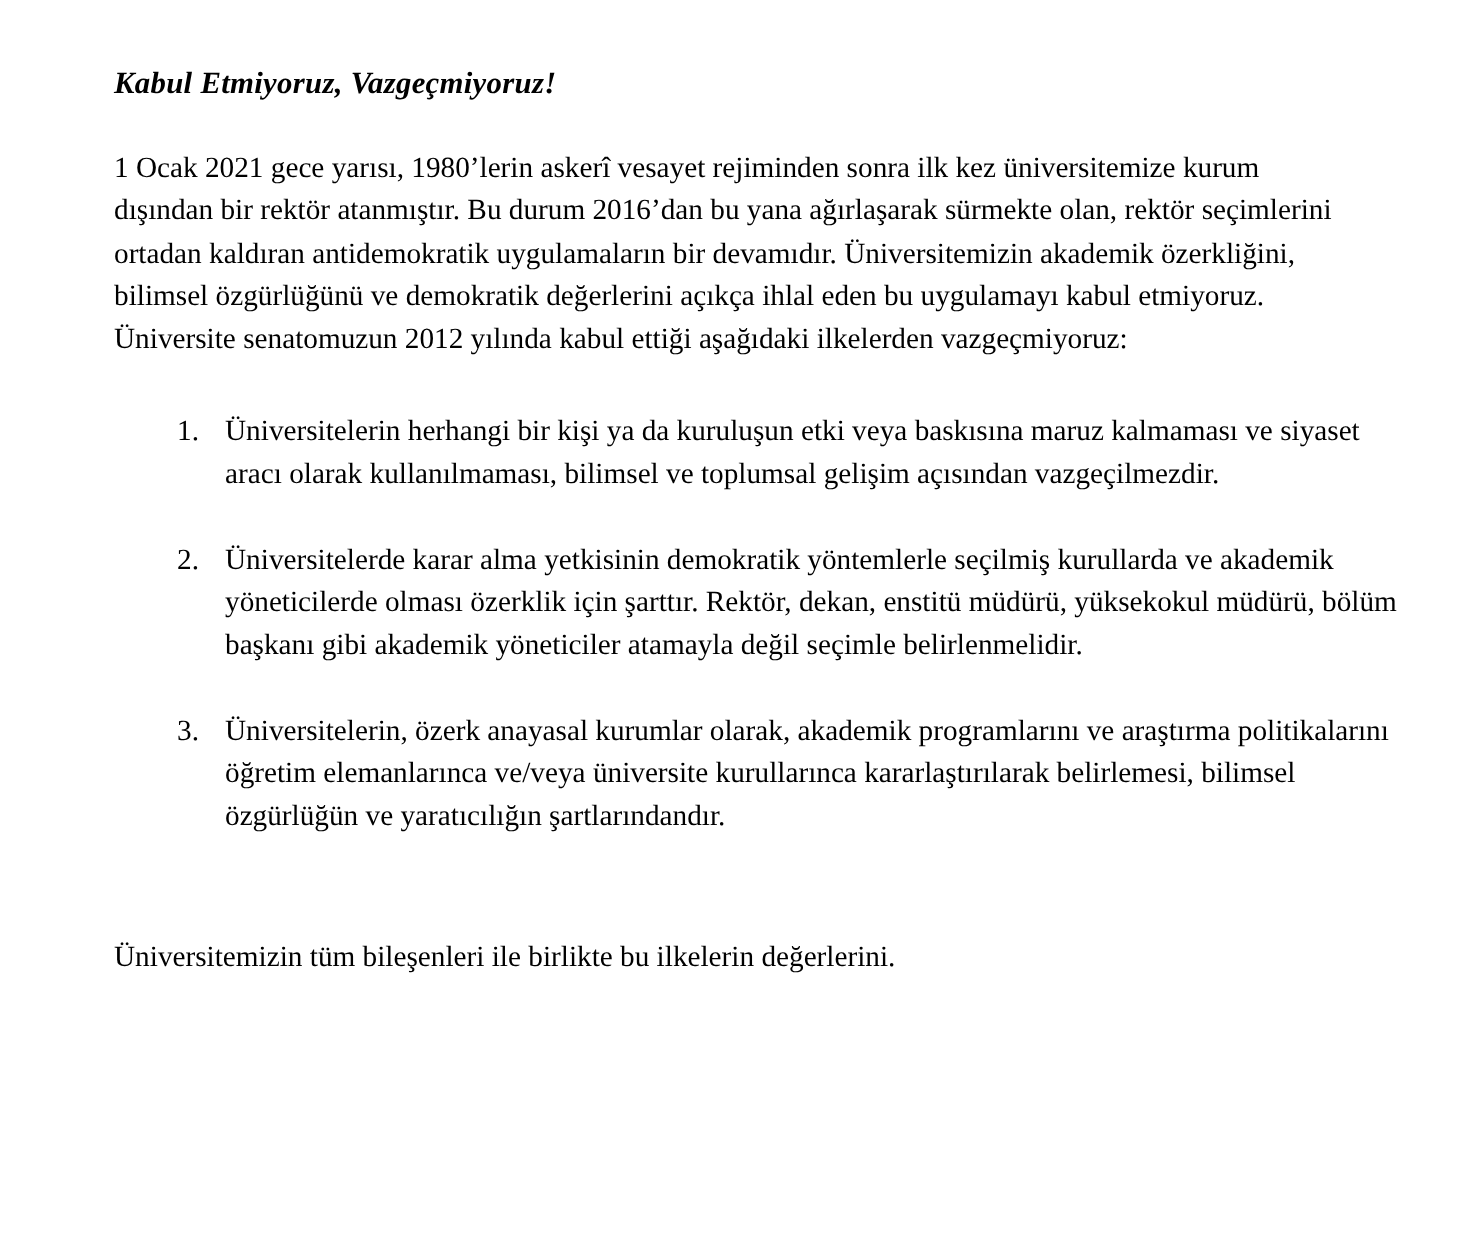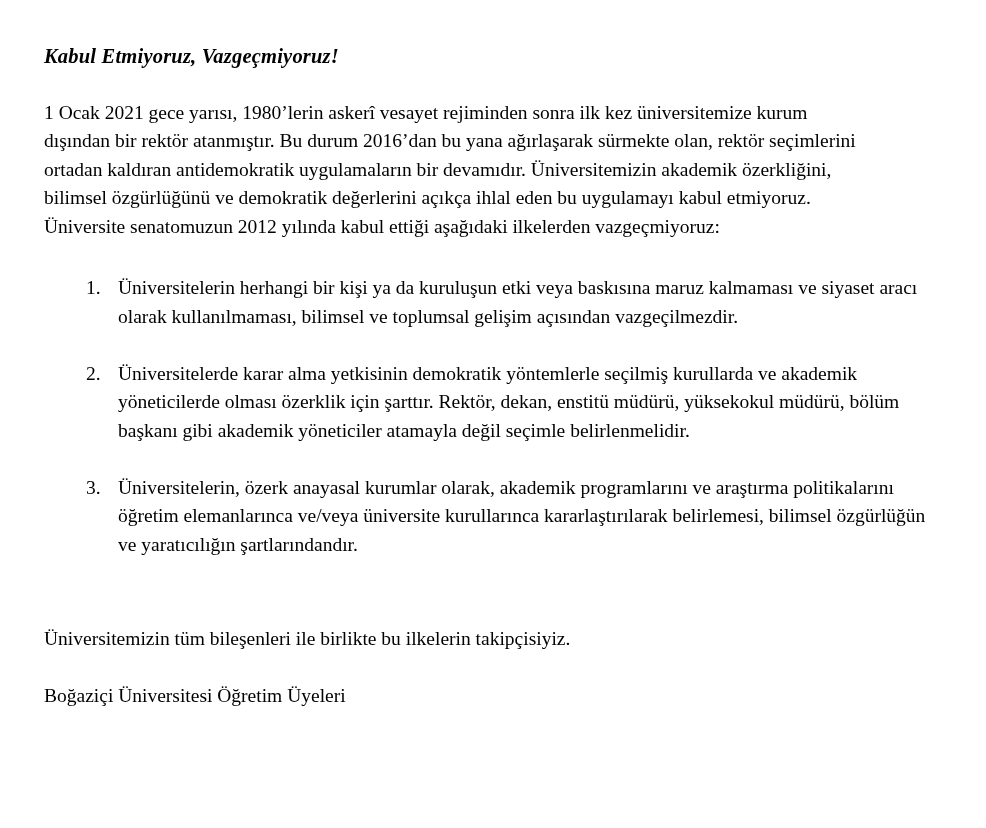--- a/index.html
+++ b/index.html
@@ -10,21 +10,21 @@
   .page {
     position: relative;
     width: 986px;
     height: 828px;
     box-sizing: border-box;
     background: #ffffff;
     color: #000000;
     font-family: "Liberation Serif", "DejaVu Serif", serif;
     font-size: 19.5px;
     line-height: 28.5px;
-    padding: 42px 48px 0 44px;
+    padding: 42px 48px 0 76px;
     overflow: hidden;
   }
   .doc-title {
     font-size: 20.5px;
     font-weight: bold;
     font-style: italic;
     margin: 0 0 28px 0;
     letter-spacing: 0.2px;
   }
   .intro {
@@ -75,17 +75,16 @@
       <span class="principle-text">Üniversitelerde karar alma yetkisinin demokratik yöntemlerle seçilmiş kurullarda ve akademik yöneticilerde olması özerklik için şarttır. Rektör, dekan, enstitü müdürü, yüksekokul müdürü, bölüm başkanı gibi akademik yöneticiler atamayla değil seçimle belirlenmelidir.</span>
     </div>
 
     <div class="principle-item">
       <span class="principle-number">3.</span>
       <span class="principle-text">Üniversitelerin, özerk anayasal kurumlar olarak, akademik programlarını ve araştırma politikalarını öğretim elemanlarınca ve/veya üniversite kurullarınca kararlaştırılarak belirlemesi, bilimsel özgürlüğün ve yaratıcılığın şartlarındandır.</span>
     </div>
 
   </div>
 
-  <p class="closing">Üniversitemizin tüm bileşenleri ile birlikte bu ilkelerin takipçisiyiz.</p>
+  <p class="closing">Üniversitemizin tüm bileşenleri ile birlikte bu ilkelerin değerlerini.</p>
 
-  <p class="signature">Boğaziçi Üniversitesi Öğretim Üyeleri</p>
 
 </div>
 
 </body></html>

